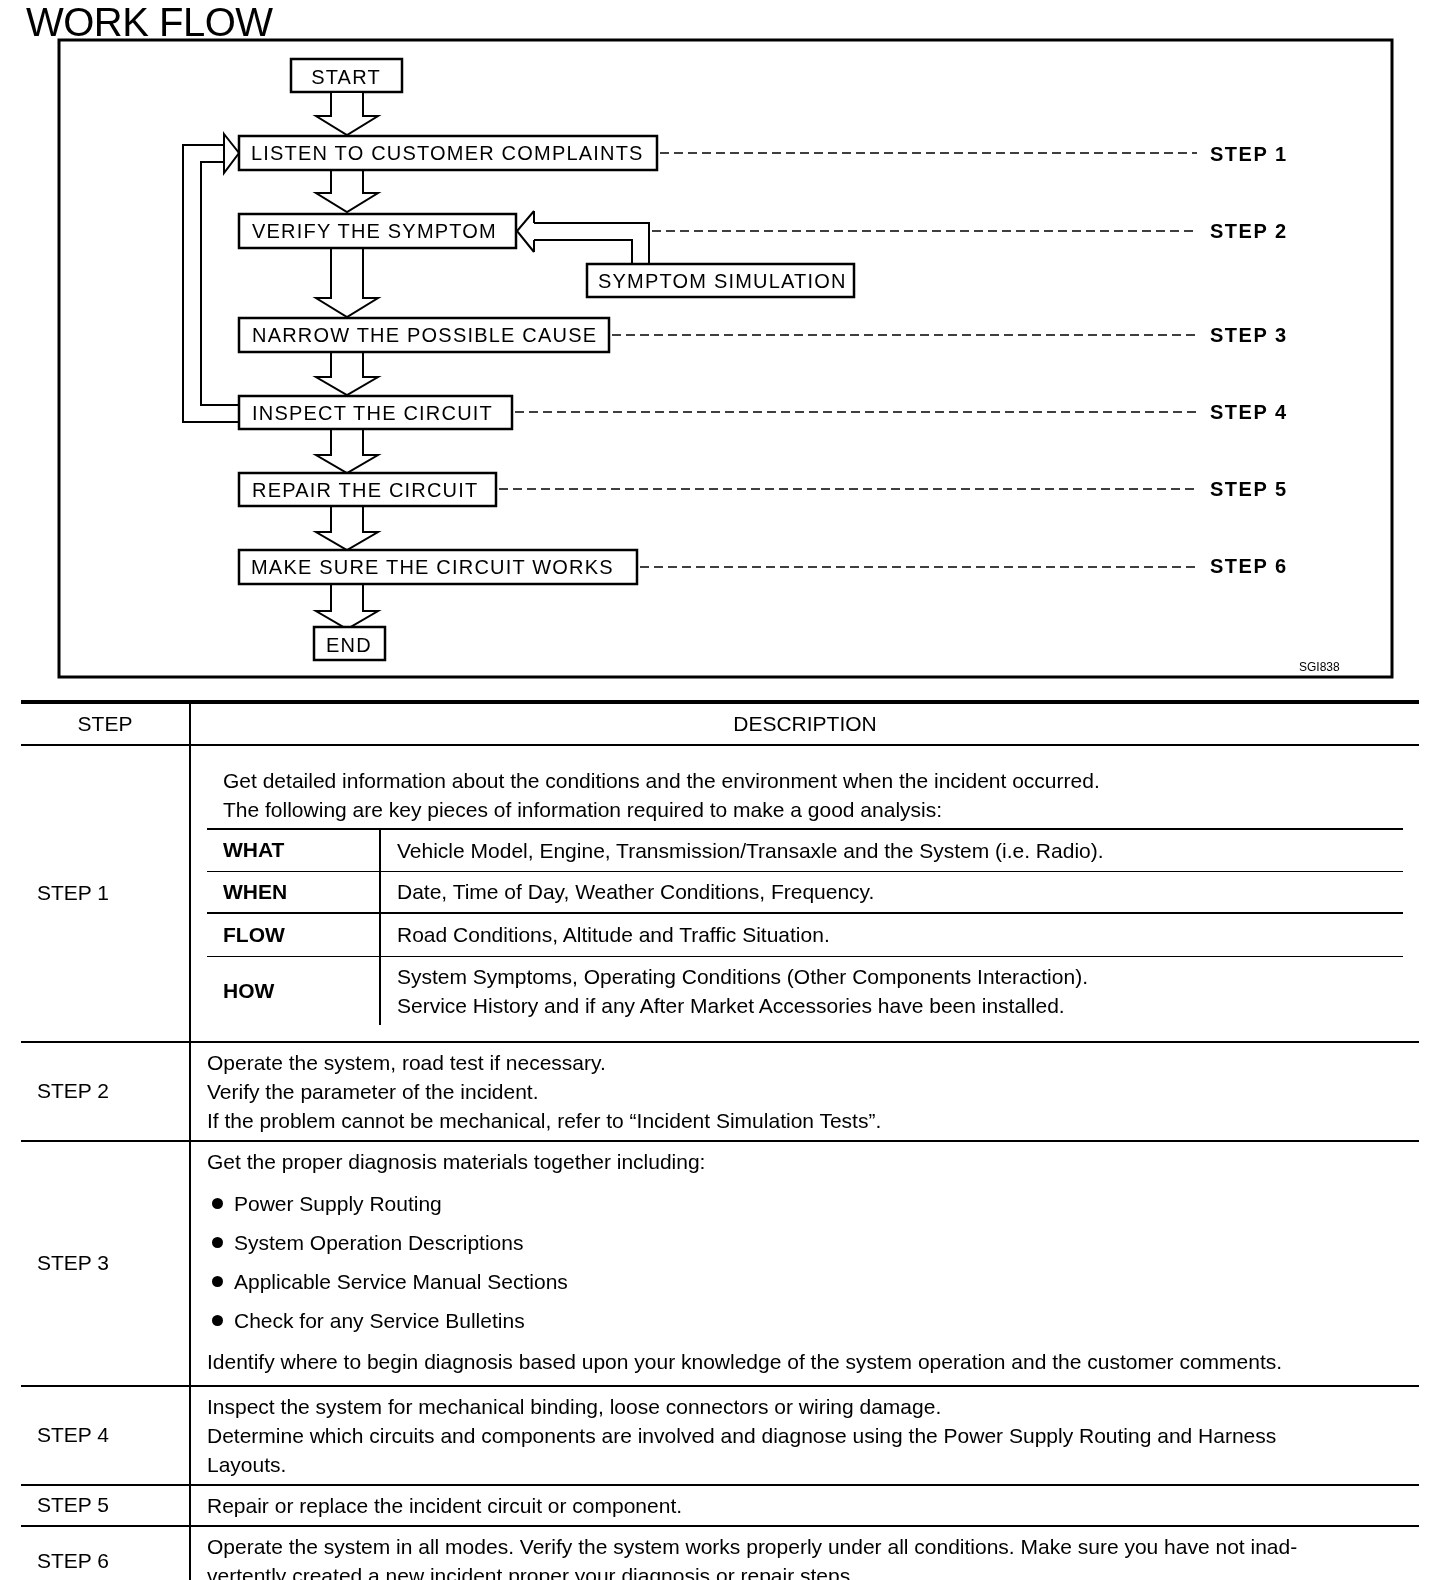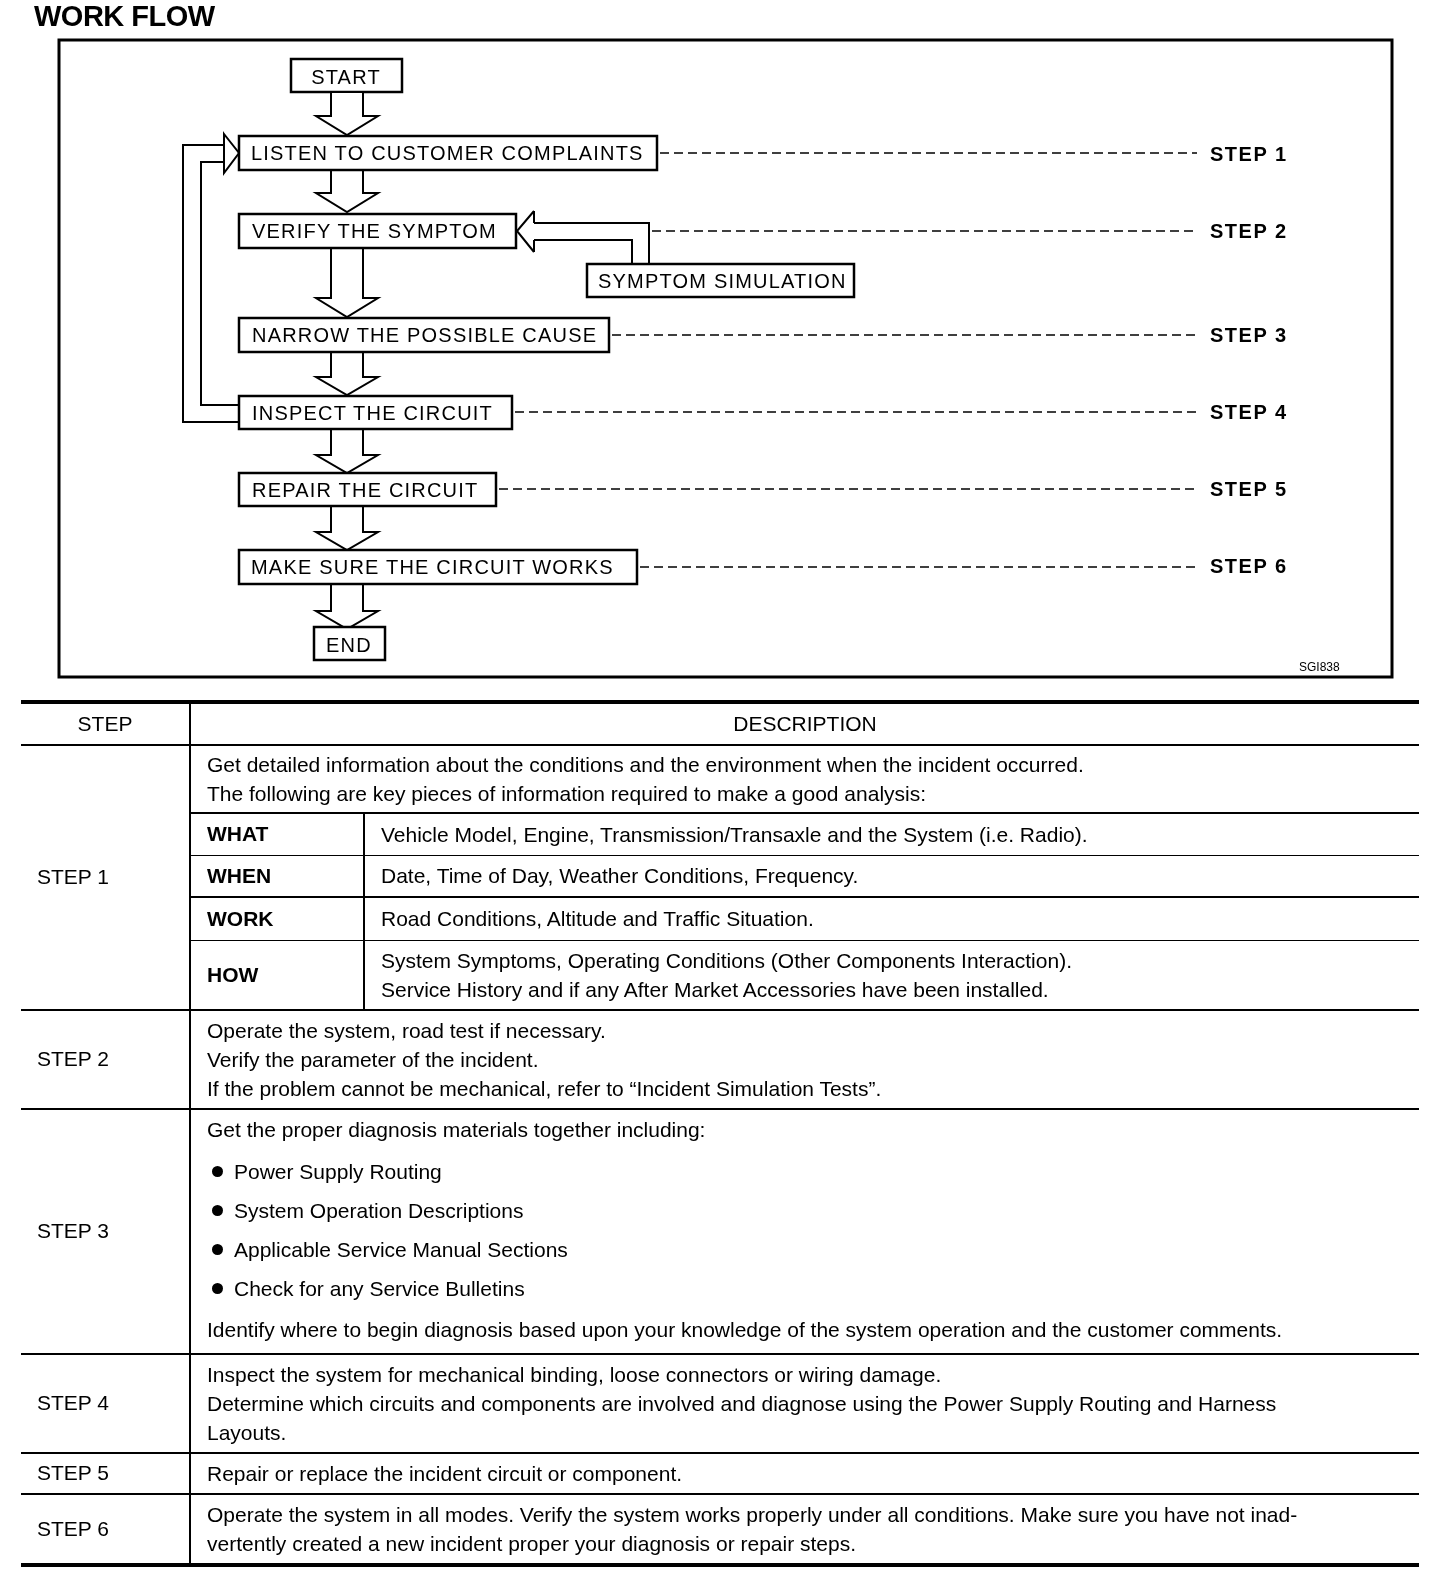--- a/index.html
+++ b/index.html
@@ -1,19 +1,19 @@
 <!DOCTYPE html>
 <html><head>
 <meta charset="utf-8">
 <style>
   html, body { margin:0; padding:0; background:#ffffff; }
   body { width:1456px; height:1580px; position:relative; overflow:hidden;
          font-family:"Liberation Sans", sans-serif; color:#000; }
-  .title { position:absolute; left:26px; top:0px; font-size:29px; font-weight:bold;
-           letter-spacing:-0.5px;margin-left:8px; }
+  .title { position:absolute; left:26px; top:0px; font-size:40px; font-weight:normal;
+           letter-spacing:-0.5px; }
   .diagram { position:absolute; left:0; top:0; }
   .diagram text { font-family:"Liberation Sans", sans-serif; }
   .box-label { font-size:20px; letter-spacing:1.2px; }
   .step-label { font-size:20px; font-weight:bold; letter-spacing:1.5px; }
   .code { font-size:12px; }
 
   .tbl { position:absolute; left:21px; top:700px; width:1398px;
          border-collapse:collapse; font-size:21px; }
   .tbl td, .tbl th { padding:0; vertical-align:middle; }
   .tbl .hdr-row { border-top:4px solid #000; }
@@ -130,37 +130,37 @@
 
 <table class="tbl">
   <tbody>
       <tr class="hdr-row">
     <td class="step-col">STEP</td>
     <td>DESCRIPTION</td>
   </tr>
 
   <tr class="row">
     <td class="step-col">STEP 1</td>
-    <td style="padding:0;">
+    <td style="padding:16px;">
       <div class="desc" style="padding-top:4px;padding-bottom:4px;">
         <div>Get detailed information about the conditions and the environment when the incident occurred.</div>
         <div>The following are key pieces of information required to make a good analysis:</div>
       </div>
       <table class="sub">
         <tbody>
               <tr style="height:42px;">
           <td class="k">WHAT</td>
           <td class="v">Vehicle Model, Engine, Transmission/Transaxle and the System (i.e. Radio).</td>
         </tr>
         <tr class="thin" style="height:42px;">
           <td class="k">WHEN</td>
           <td class="v">Date, Time of Day, Weather Conditions, Frequency.</td>
         </tr>
         <tr style="height:43px;">
-          <td class="k">WORK</td>
+          <td class="k">FLOW</td>
           <td class="v">Road Conditions, Altitude and Traffic Situation.</td>
         </tr>
         <tr class="thin">
           <td class="k">HOW</td>
           <td class="v">
             <div>System Symptoms, Operating Conditions (Other Components Interaction).</div>
             <div>Service History and if any After Market Accessories have been installed.</div>
           </td>
         </tr>
       </tbody>

